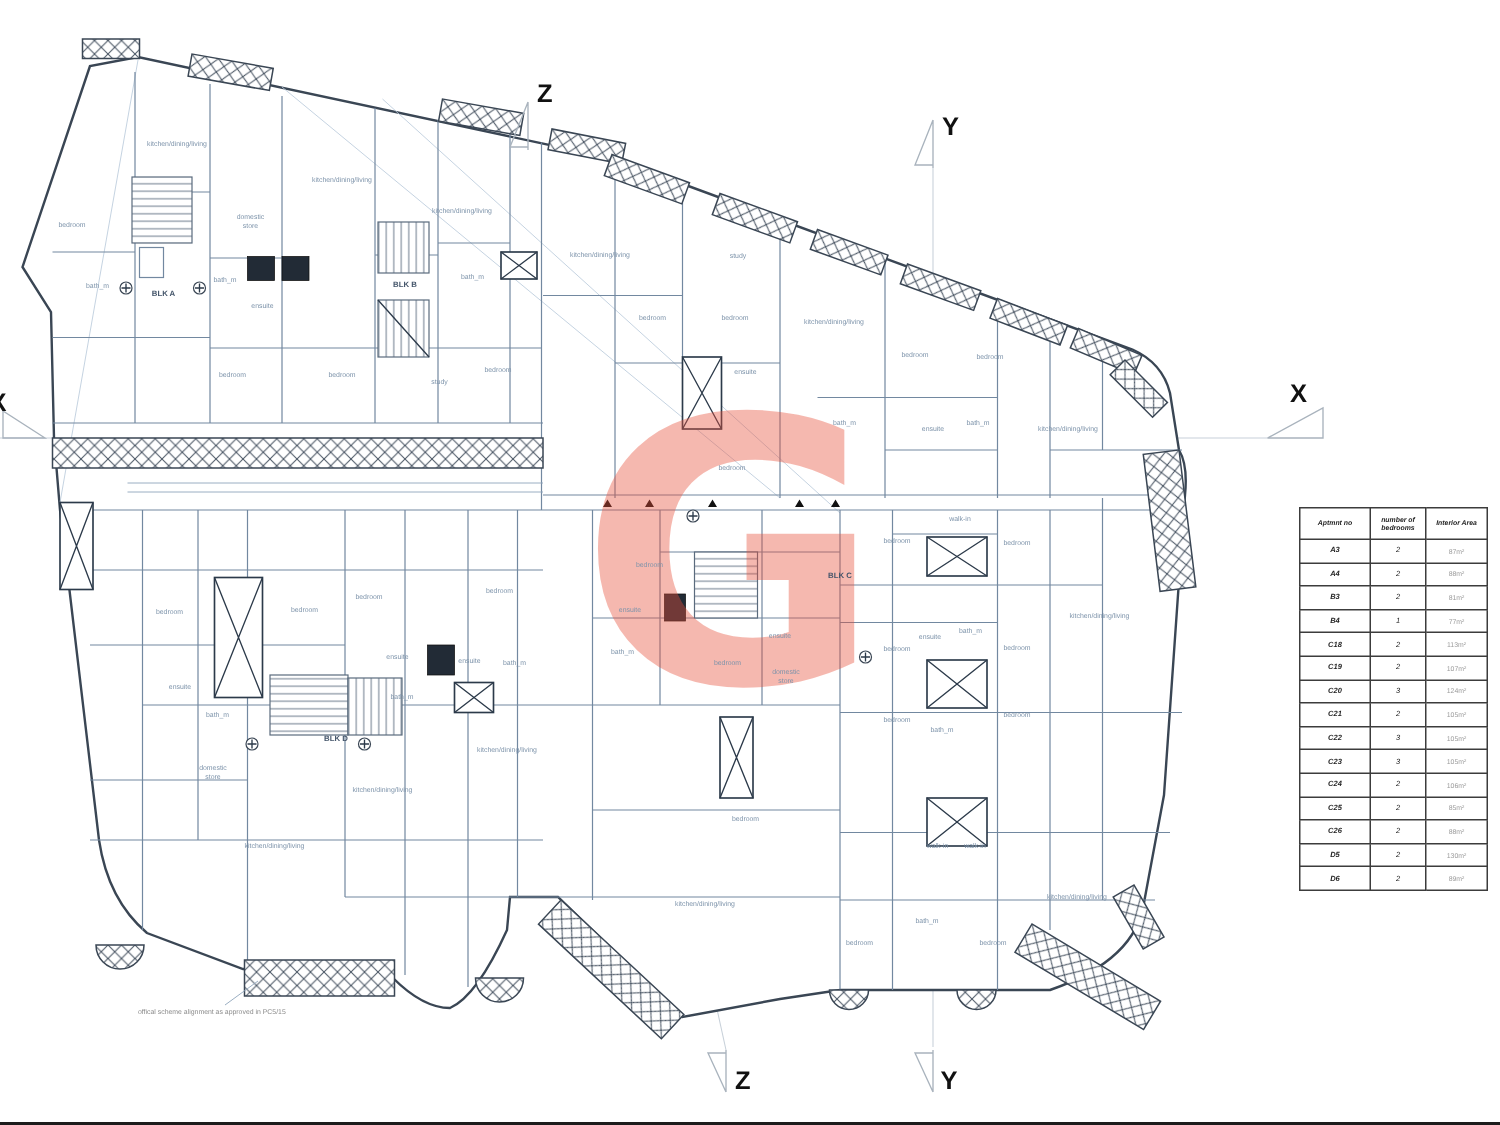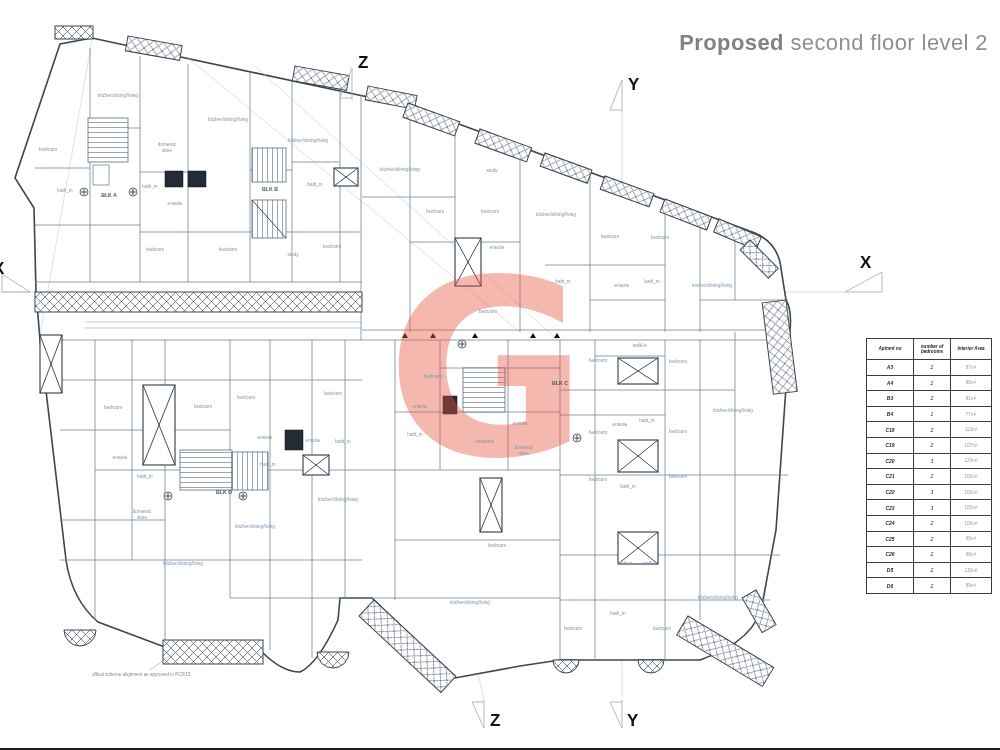--- a/index.html
+++ b/index.html
@@ -351,23 +351,20 @@
     <g>
       <path class="axf" d="M484,700 V728 M484,728 L472,702 L484,702"></path>
       <text class="axl" x="490" y="726">Z</text>
     </g>
     <g>
       <path class="axf" d="M622,700 V728 M622,728 L610,702 L622,702"></path>
       <text class="axl" x="627" y="726">Y</text>
     </g>
   </svg>
 
-  <div class="title">
-    <b>Proposed</b><span> second floor level 2</span>
-  </div>
 
   <table class="apt-table" id="apt-table">
     <thead>
         <tr>
           <th>Aptmnt no</th>
           <th>number of bedrooms</th>
           <th>Interior Area</th>
         </tr>
       </thead>
     <tbody>

